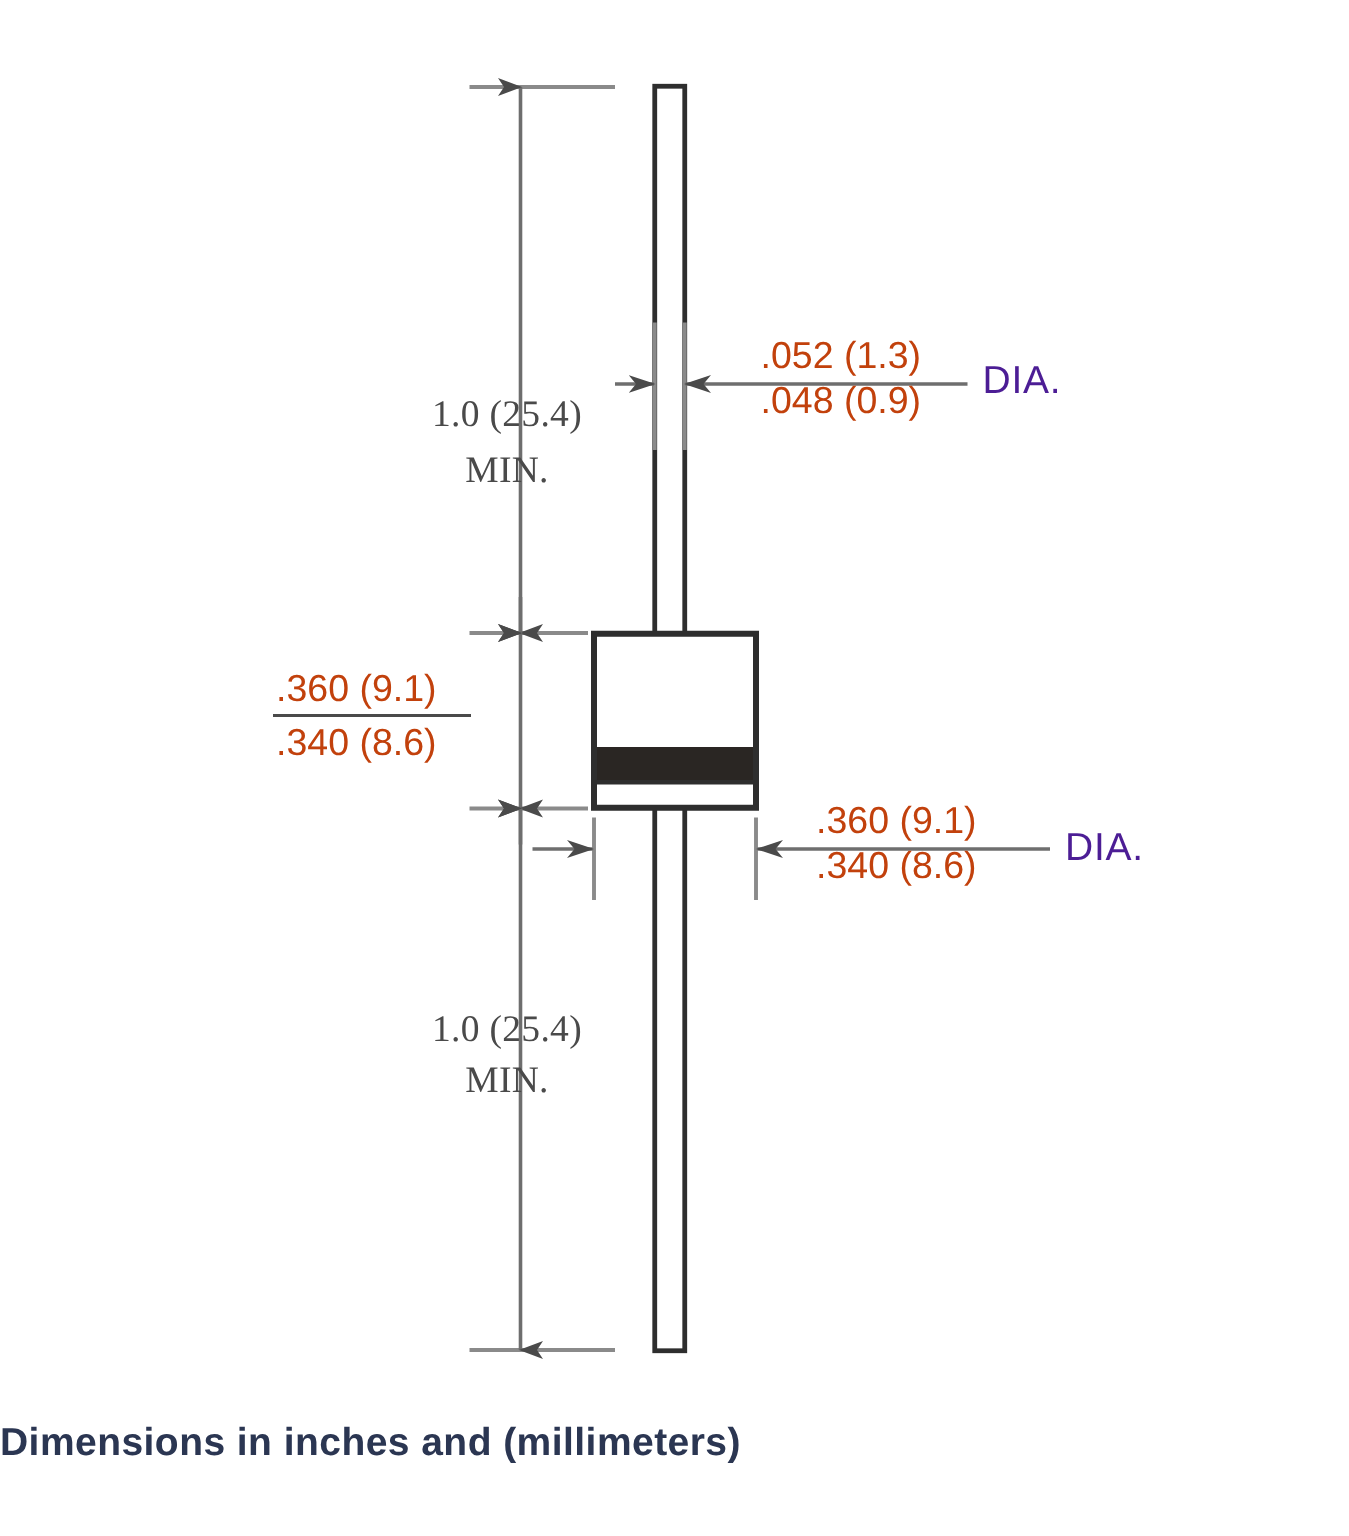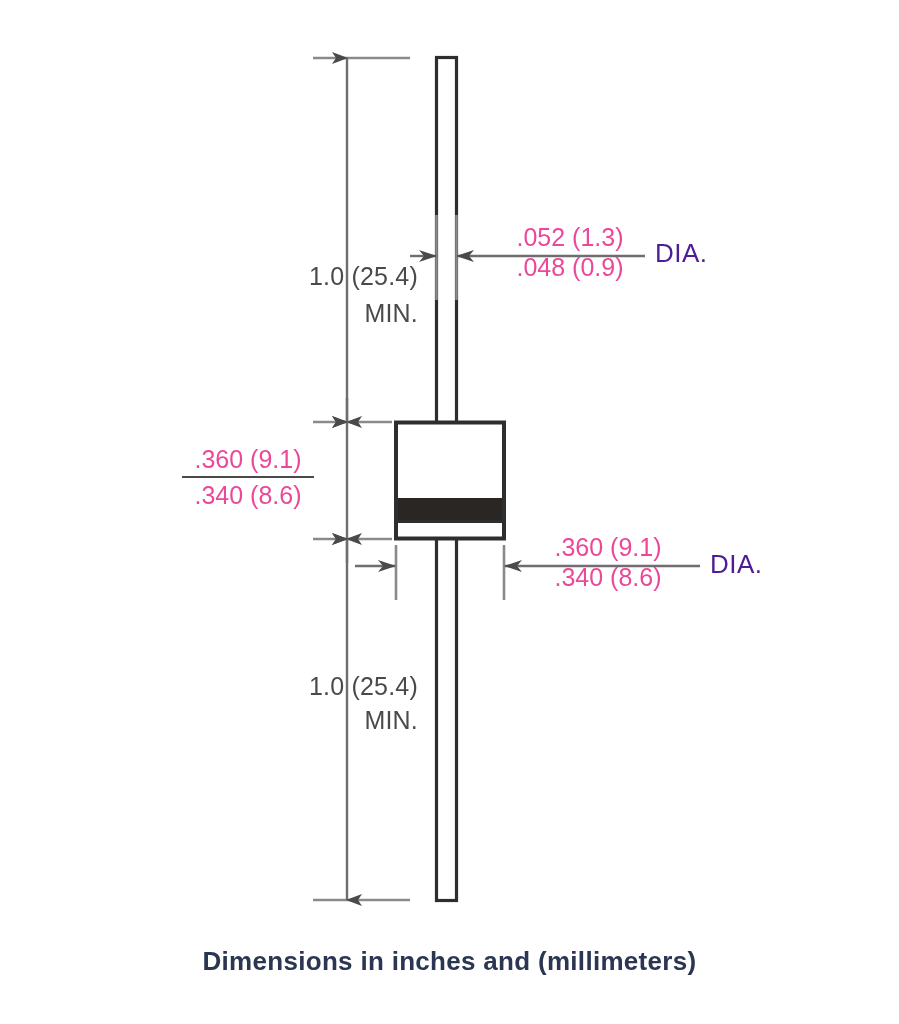--- a/index.html
+++ b/index.html
@@ -29,28 +29,29 @@
   .dim-text {
     position: absolute;
     color: #4a4a4a;
     font-family: "Liberation Sans", sans-serif;
     font-size: 25px;
     line-height: 31px;
     white-space: nowrap;
     letter-spacing: 0.2px;
   }
   .dim-text.centered {
-    text-align: right;
+    text-align: center;
+    font-family: Liberation Serif, serif;
   }
   .frac {
     position: absolute;
     display: flex;
     flex-direction: column;
-    align-items: center;
-    color: #ec4899;
+    align-items: flex-start;
+    color: #c2410c;
     font-family: "Liberation Sans", sans-serif;
     font-size: 25px;
     line-height: 30px;
     white-space: nowrap;
   }
   .frac .bar {
     height: 2px;
     background: #4a4a4a;
     width: 100%;
     margin: 2px 0 2px 0;
@@ -64,21 +65,21 @@
     font-family: "Liberation Sans", sans-serif;
     font-size: 26px;
     white-space: nowrap;
     letter-spacing: 0.5px;
   }
   #caption {
     position: absolute;
     left: 0;
     top: 946px;
     width: 899px;
-    text-align: center;
+    text-align: left;
     color: #2b3652;
     font-family: "Liberation Sans", sans-serif;
     font-size: 26px;
     font-weight: bold;
     letter-spacing: 0.3px;
   }
 </style>
 </head>
 <body>
 

